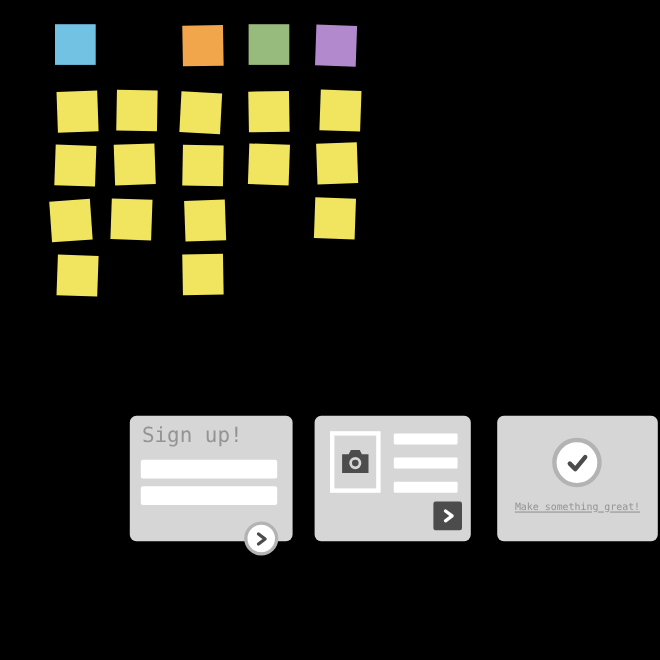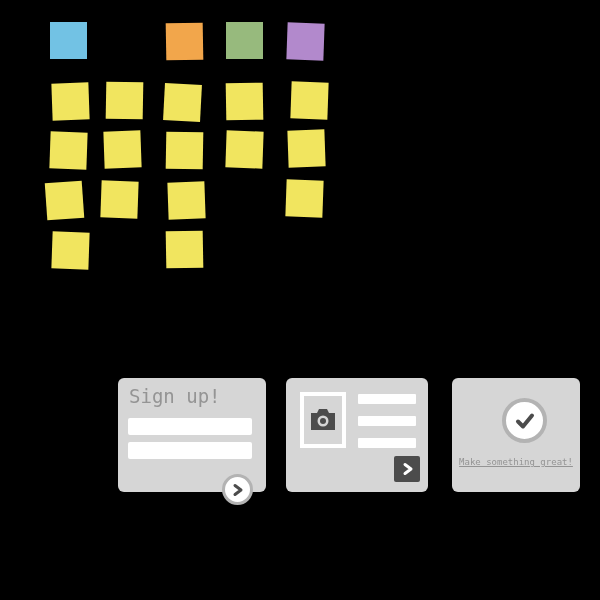--- a/index.html
+++ b/index.html
@@ -27,21 +27,21 @@
 
   
   .card {
     position:absolute;
     top:378px; height:114px;
     background: var(--card-bg, #d6d6d6);
     border-radius:6px;
   }
   .card-signup  { left:118px; width:148px; }
   .card-media   { left:286px; width:142px; }
-  .card-success { left:452px; width:128px; }
+  .card-success { left:452px; width:146px; }
 
   .card-title {
     position:absolute; left:11px; top:9px;
     font-size:19px; line-height:1;
     color: var(--card-muted, #9a9a9a);
     white-space:nowrap;
   }
   .field {
     position:absolute; left:10px; width:124px; height:17px;
     background: var(--white, #ffffff);

